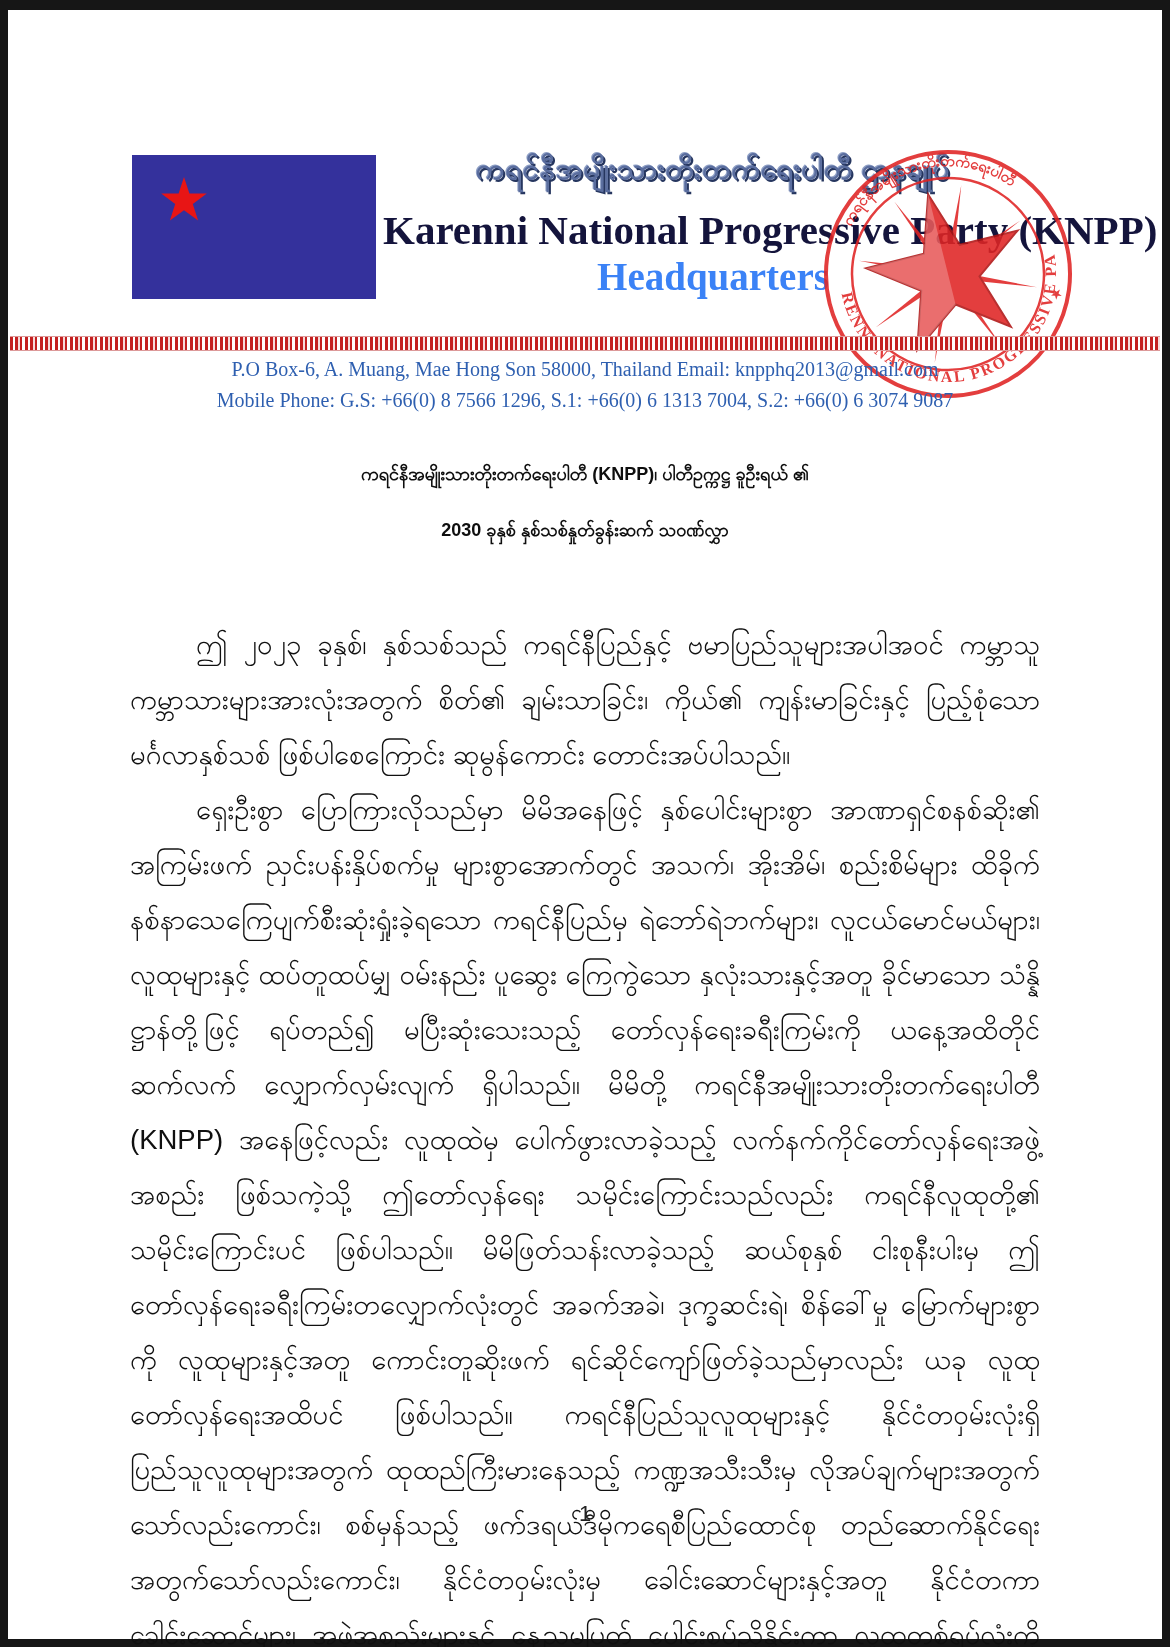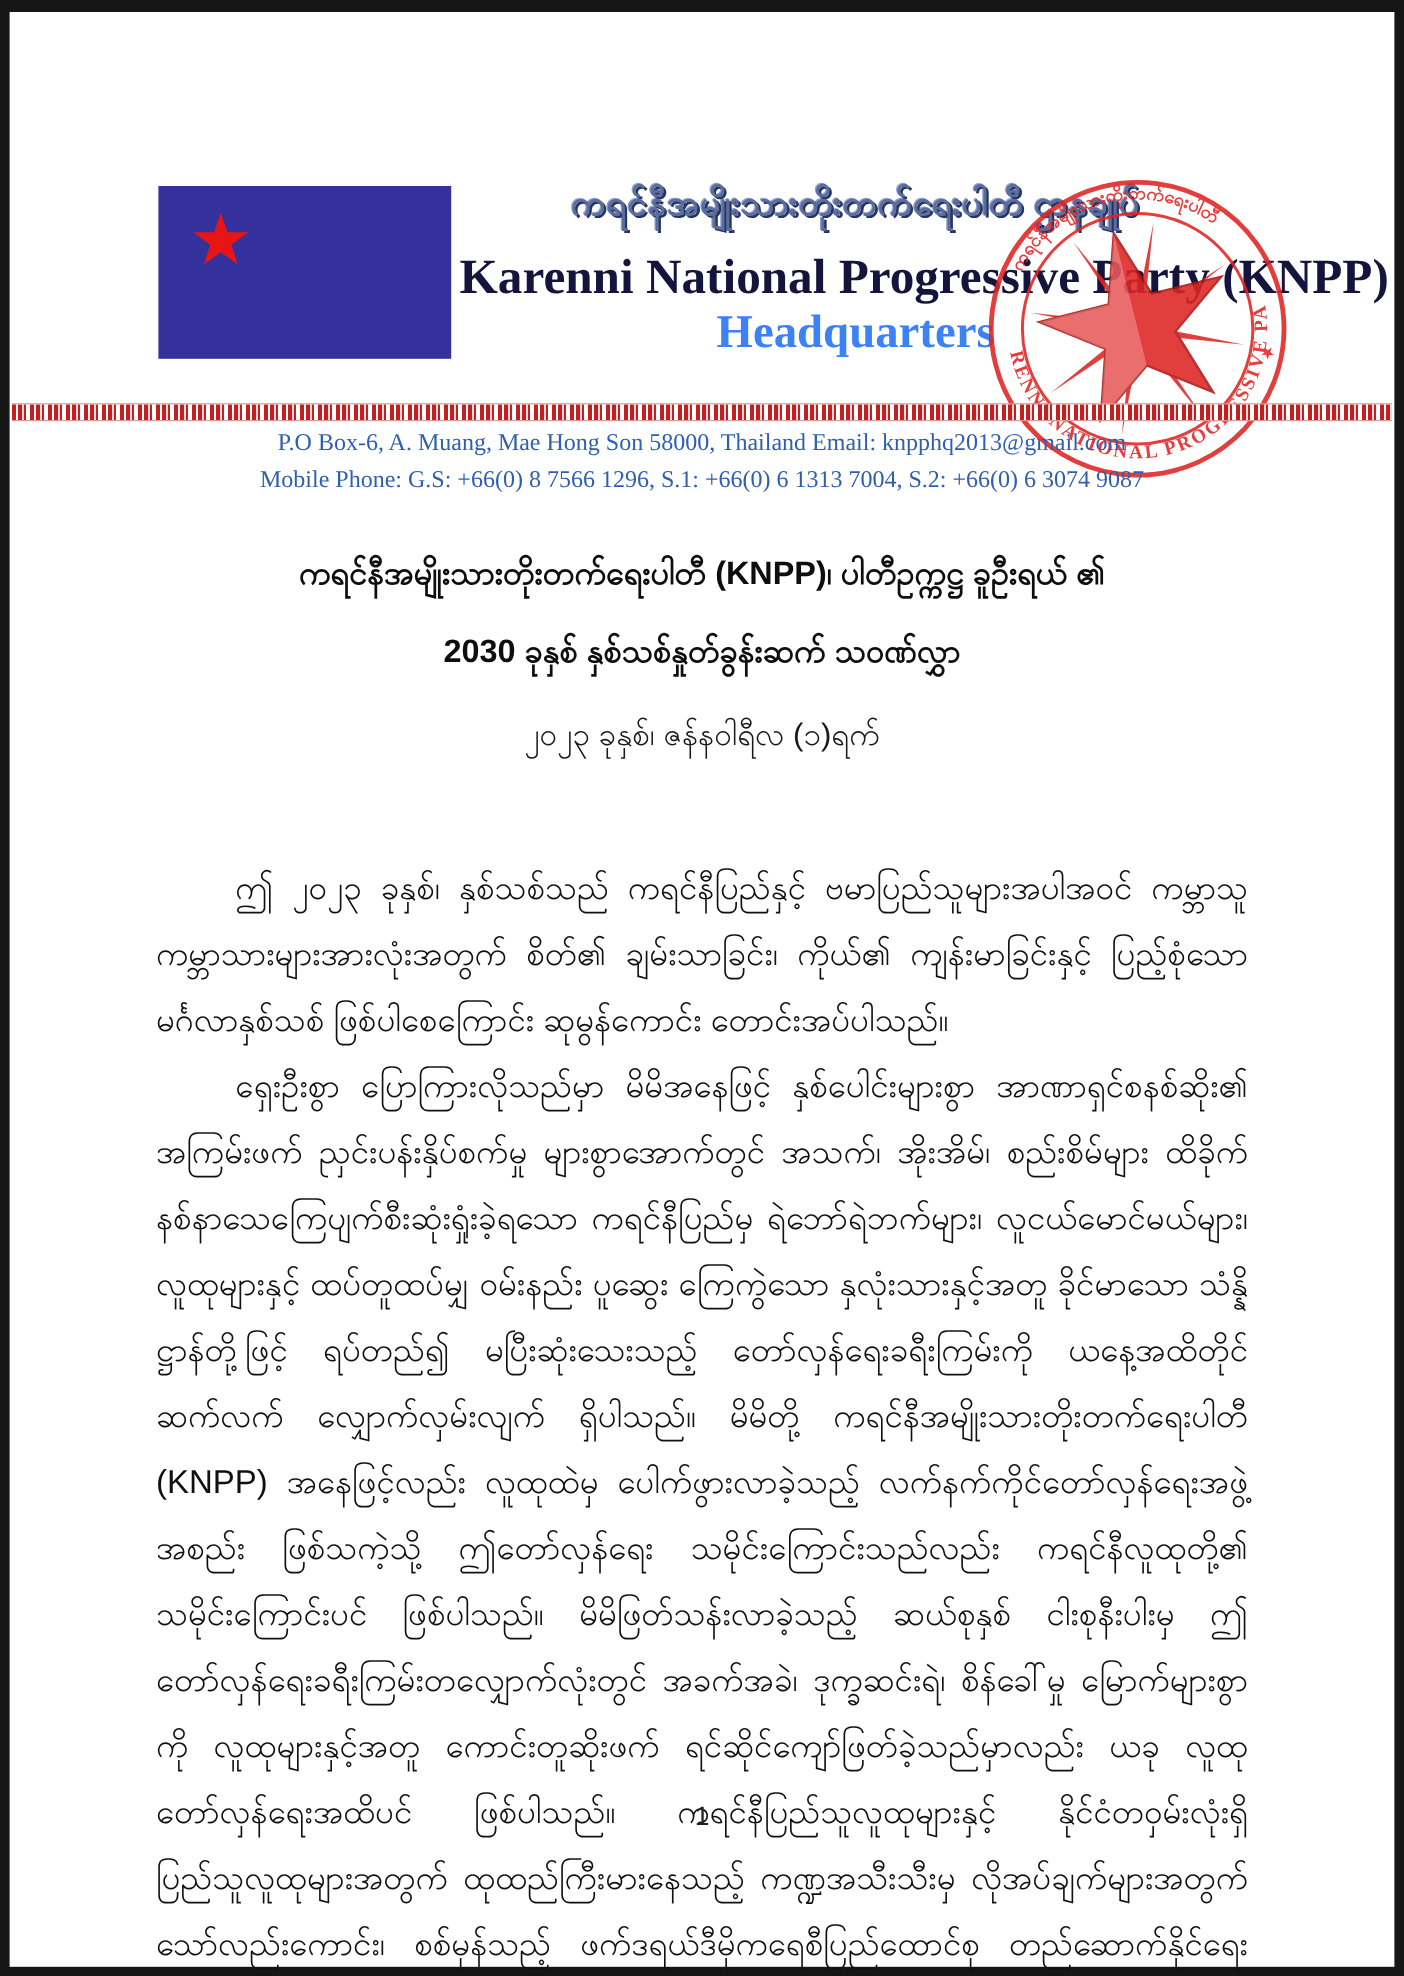--- a/index.html
+++ b/index.html
@@ -77,21 +77,21 @@
     color:#2e5fb0;
     font-size:20px;
     line-height:1.55;
   }
   
   .doc{
     position:absolute;left:122px;right:122px;top:455px;
   }
   .title-line{
     text-align:center;font-weight:bold;color:#0e0e0e;
-    font-size:27px;line-height:1.0;
+    font-size:18px;line-height:1.0;
     margin:0 0 38px 0;
   }
   .title-line.first{margin-top:0;}
   .date-line{
     text-align:center;color:#1a1a1a;font-size:26px;
     margin-bottom:0;font-weight:normal;
   }
   .body-para{
     color:#101010;
     font-size:27.5px;
@@ -162,21 +162,20 @@
   <div class="ornament"></div>
 
   <div class="contact">
     <div>P.O Box-6, A. Muang, Mae Hong Son 58000, Thailand  Email: knpphq2013@gmail.com</div>
     <div>Mobile Phone: G.S: +66(0) 8 7566 1296, S.1: +66(0) 6 1313 7004, S.2: +66(0) 6 3074 9087</div>
   </div>
 
   <div class="doc">
     <h1 class="title-line first">ကရင်နီအမျိုးသားတိုးတက်ရေးပါတီ (KNPP)၊ ပါတီဥက္ကဋ္ဌ ခူဦးရယ် ၏</h1>
     <h1 class="title-line">2030 ခုနှစ် နှစ်သစ်နှုတ်ခွန်းဆက် သဝဏ်လွှာ</h1>
-    <div class="date-line">၂၀၂၃ ခုနှစ်၊ ဇန်နဝါရီလ (၁)ရက်</div>
 
     <p class="body-para p1">ဤ ၂၀၂၃ ခုနှစ်၊ နှစ်သစ်သည် ကရင်နီပြည်နှင့် ဗမာပြည်သူများအပါအဝင် ကမ္ဘာသူ ကမ္ဘာသားများအားလုံးအတွက် စိတ်၏ ချမ်းသာခြင်း၊ ကိုယ်၏ ကျန်းမာခြင်းနှင့် ပြည့်စုံသော မင်္ဂလာနှစ်သစ် ဖြစ်ပါစေကြောင်း ဆုမွန်ကောင်း တောင်းအပ်ပါသည်။</p>
     <p class="body-para p2">ရှေးဦးစွာ ပြောကြားလိုသည်မှာ မိမိအနေဖြင့် နှစ်ပေါင်းများစွာ အာဏာရှင်စနစ်ဆိုး၏ အကြမ်းဖက် ညှင်းပန်းနှိပ်စက်မှု များစွာအောက်တွင် အသက်၊ အိုးအိမ်၊ စည်းစိမ်များ ထိခိုက်နစ်နာသေကြေပျက်စီးဆုံးရှုံးခဲ့ရသော ကရင်နီပြည်မှ ရဲဘော်ရဲဘက်များ၊ လူငယ်မောင်မယ်များ၊ လူထုများနှင့် ထပ်တူထပ်မျှ ဝမ်းနည်း ပူဆွေး ကြေကွဲသော နှလုံးသားနှင့်အတူ ခိုင်မာသော သံန္နိဋ္ဌာန်တို့ဖြင့် ရပ်တည်၍ မပြီးဆုံးသေးသည့် တော်လှန်ရေးခရီးကြမ်းကို ယနေ့အထိတိုင် ဆက်လက် လျှောက်လှမ်းလျက် ရှိပါသည်။ မိမိတို့ ကရင်နီအမျိုးသားတိုးတက်ရေးပါတီ (KNPP) အနေဖြင့်လည်း လူထုထဲမှ ပေါက်ဖွားလာခဲ့သည့် လက်နက်ကိုင်တော်လှန်ရေးအဖွဲ့အစည်း ဖြစ်သကဲ့သို့ ဤတော်လှန်ရေး သမိုင်းကြောင်းသည်လည်း ကရင်နီလူထုတို့၏ သမိုင်းကြောင်းပင် ဖြစ်ပါသည်။ မိမိဖြတ်သန်းလာခဲ့သည့် ဆယ်စုနှစ် ငါးစုနီးပါးမှ ဤတော်လှန်ရေးခရီးကြမ်းတလျှောက်လုံးတွင် အခက်အခဲ၊ ဒုက္ခဆင်းရဲ၊ စိန်ခေါ်မှု မြောက်များစွာကို လူထုများနှင့်အတူ ကောင်းတူဆိုးဖက် ရင်ဆိုင်ကျော်ဖြတ်ခဲ့သည်မှာလည်း ယခု လူထုတော်လှန်ရေးအထိပင် ဖြစ်ပါသည်။ ကရင်နီပြည်သူလူထုများနှင့် နိုင်ငံတဝှမ်းလုံးရှိ ပြည်သူလူထုများအတွက် ထုထည်ကြီးမားနေသည့် ကဏ္ဍအသီးသီးမှ လိုအပ်ချက်များအတွက်သော်လည်းကောင်း၊ စစ်မှန်သည့် ဖက်ဒရယ်ဒီမိုကရေစီပြည်ထောင်စု တည်ဆောက်နိုင်ရေးအတွက်သော်လည်းကောင်း၊ နိုင်ငံတဝှမ်းလုံးမှ ခေါင်းဆောင်များနှင့်အတူ နိုင်ငံတကာခေါင်းဆောင်များ၊ အဖွဲ့အစည်းများနှင့် နေ့ညမပြတ် ပေါင်းစပ်ညှိနှိုင်းကာ လူထုတစ်ရပ်လုံးကို မျက်နှာမူလျက် ကျောချင်းကပ်၊ ရင်ချင်းအပ်ပြီး အဆုံးသတ်တိုက်ပွဲ ဆင်နွှဲကြရမည့် တော်လှန်ရေးကြီး ဖြစ်ပါသည်။</p>
   </div>
 
   <div class="page-number">1</div>
 
 </div>
 
 </body></html>

